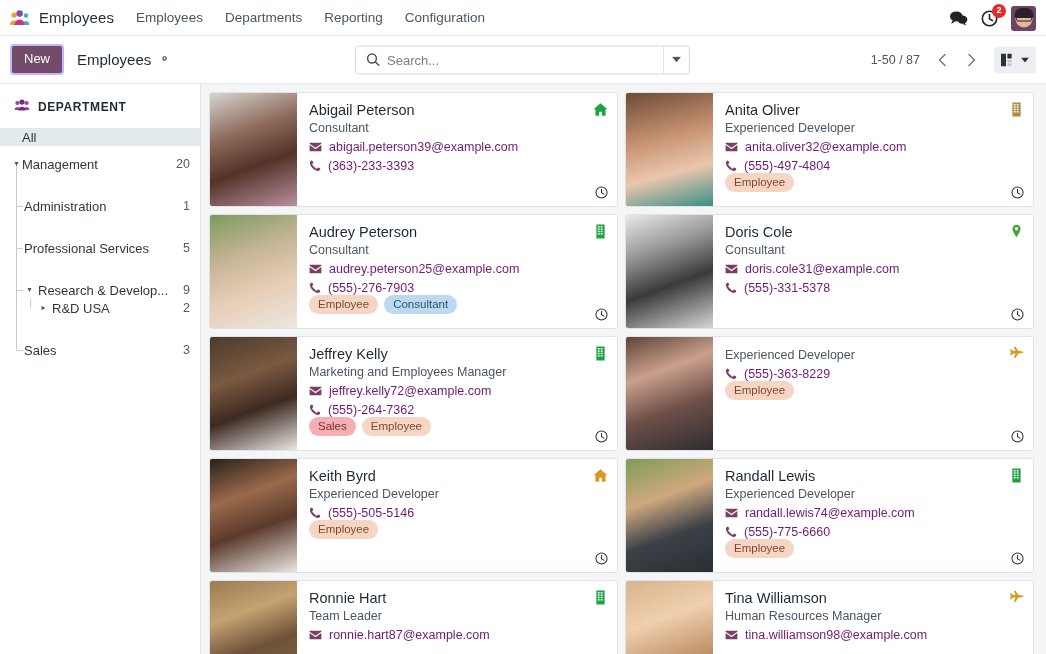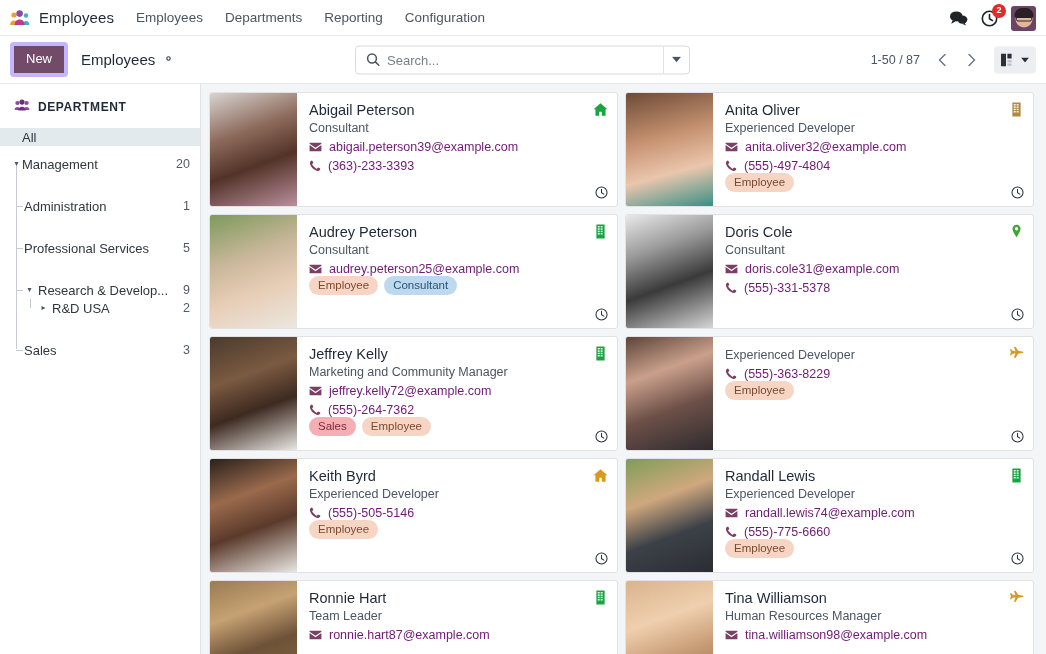--- a/index.html
+++ b/index.html
@@ -67,21 +67,21 @@
 
   
   .controlbar {
     height: 48px; display: flex; align-items: center;
     padding: 0 10px; background: #fff;
     border-bottom: 1px solid #e7e9ed;
     position: relative;
   }
   .btn-new {
     background: #714b67; color: #fff;
-    border: 4px solid #c4b5fd; border-radius: 4px;
+    border: 2px solid #c4b5fd; border-radius: 4px;
     font-size: 13px; padding: 5px 12px; cursor: pointer;
     font-family: inherit; line-height: 1.25;
   }
   .bc-title {
     margin-left: 13px; font-size: 15px; color: #1f2937;
     display: flex; align-items: center; gap: 7px;
   }
   .gear { cursor: pointer; color: #374151; font-size: 12px; line-height: 1; }
   .search-wrap {
     position: absolute; left: 355px; top: 50%;
@@ -491,20 +491,28 @@
           <div class="card-name">Audrey Peterson</div>
           <div class="card-job">Consultant</div>
           <div class="card-line">
             <span style="display: flex;">
               <svg width="13" height="10" viewBox="0 0 14 11">
                 <path fill="#7c3f63" d="M0.5 0.8h13v1L7 6.4 0.5 1.8zM0.5 3.3L7 8l6.5-4.7v6.9H0.5z"></path>
               </svg>
             </span>
             <span class="txt">audrey.peterson25@example.com</span>
           </div>
+          <div class="card-line">
+            <span style="display: flex;">
+              <svg width="12" height="12" viewBox="0 0 13 13">
+                <path fill="#7c3f63" d="M3.1 0.6C2.3.6 1 1.7 1 3.1c0 3.9 4.9 8.8 8.7 8.8 1.4 0 2.6-1.3 2.6-2.1 0-.4-1.9-1.6-2.3-1.6-.5 0-1.2 1.3-1.6 1.3C7.6 9.5 3.4 5.3 3.4 4.5c0-.4 1.3-1.1 1.3-1.6 0-.4-1.2-2.3-1.6-2.3z"></path>
+              </svg>
+            </span>
+            <span class="txt">(555)-276-7903</span>
+          </div>
           <div class="tags">
             <span class="tag tag-orange">Employee</span>
             <span class="tag tag-blue">Consultant</span>
           </div>
           <span class="status-icon">
             <svg width="15" height="15" viewBox="0 0 16 16">
               <path fill="#1aa340" d="M3.6 0.6h8.8v14.8H3.6z"></path>
               <rect x="5.1" y="2.2" width="2" height="1.5" fill="#fff"></rect>
               <rect x="8.2" y="2.2" width="2" height="1.5" fill="#fff"></rect>
               <rect x="5.1" y="4.7" width="2" height="1.5" fill="#fff"></rect>
@@ -554,21 +562,21 @@
               <circle cx="7.5" cy="7.5" r="6.4" fill="none" stroke="#2b2f38" stroke-width="1.2"></circle>
               <path d="M7.5 3.9v3.9l2.7 1.6" fill="none" stroke="#2b2f38" stroke-width="1.2" stroke-linecap="round"></path>
             </svg>
           </span>
         </div>
       </div>
       <div class="card">
         <div class="card-photo p-jeffrey"></div>
         <div class="card-body">
           <div class="card-name">Jeffrey Kelly</div>
-          <div class="card-job">Marketing and Community Manager</div>
+          <div class="card-job">Marketing and Employees Manager</div>
           <div class="card-line">
             <span style="display: flex;">
               <svg width="13" height="10" viewBox="0 0 14 11">
                 <path fill="#7c3f63" d="M0.5 0.8h13v1L7 6.4 0.5 1.8zM0.5 3.3L7 8l6.5-4.7v6.9H0.5z"></path>
               </svg>
             </span>
             <span class="txt">jeffrey.kelly72@example.com</span>
           </div>
           <div class="card-line">
             <span style="display: flex;">

